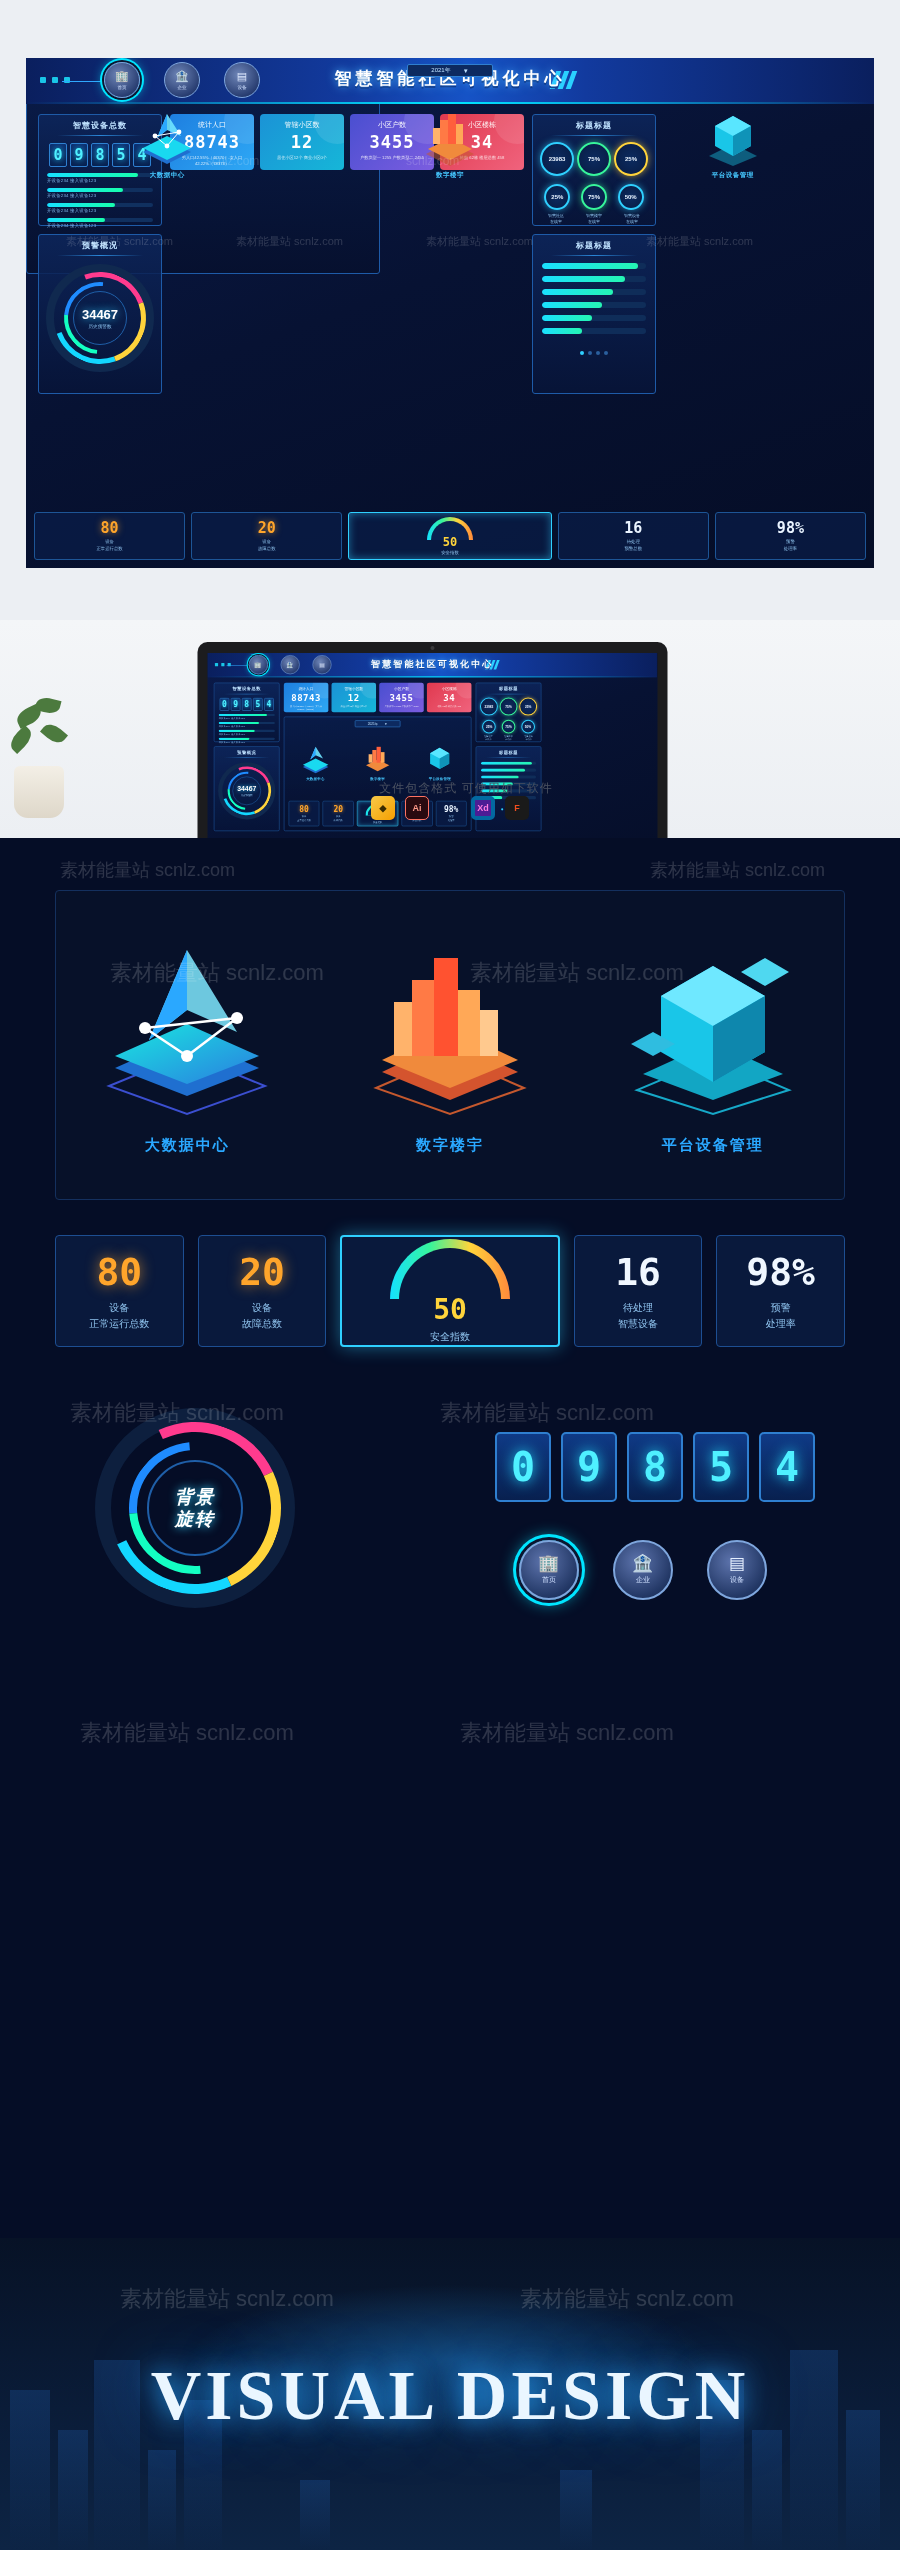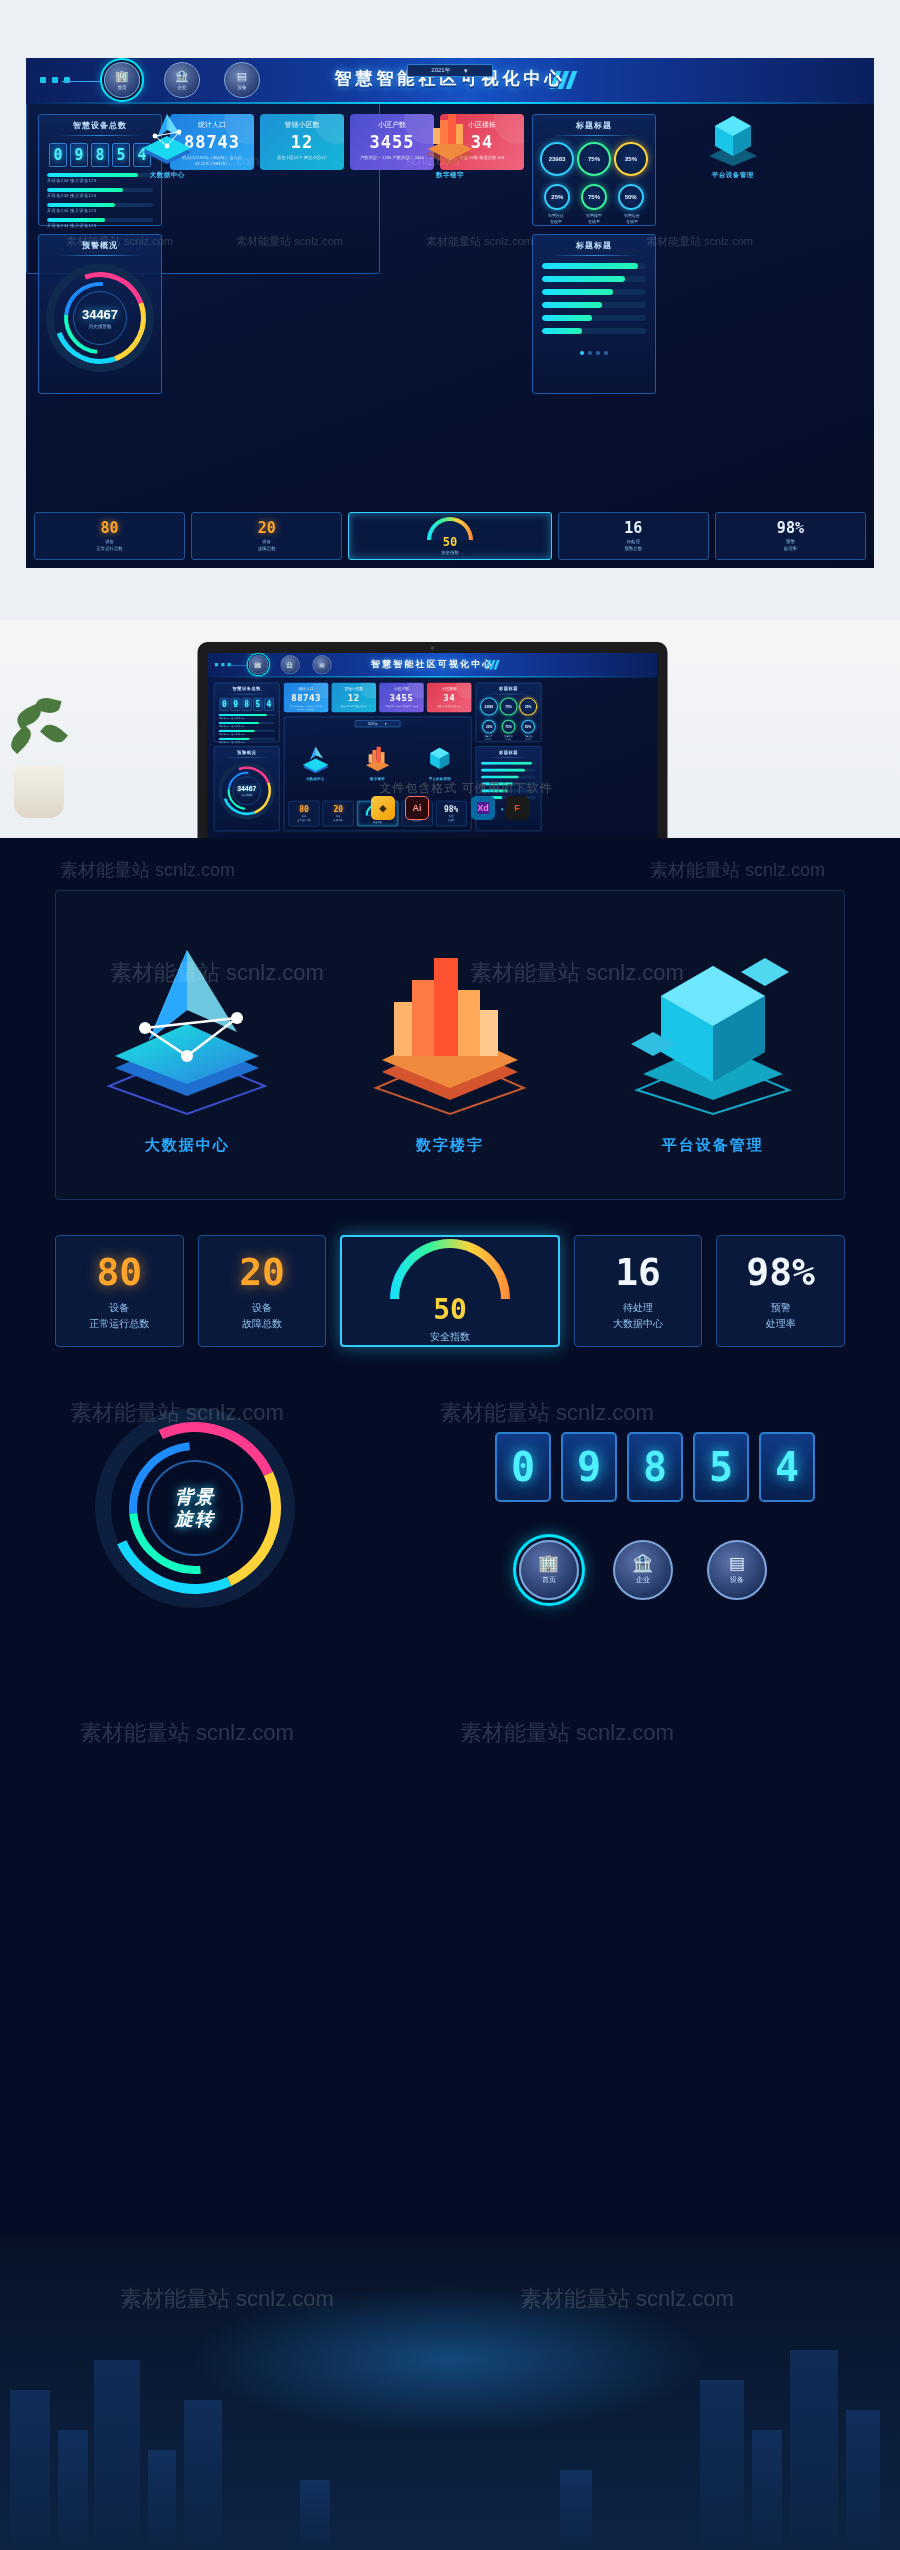--- a/index.html
+++ b/index.html
@@ -173,21 +173,21 @@
   .base:after{ content:"";position:absolute;left:50%;transform:translateX(-50%);top:0;
     width:80px;height:5px;background:#b6babf;border-radius:0 0 5px 5px;}
   .fmt-note{ position:absolute; left:16px; top:160px; width:100%; text-align:center;
     font-size:12px; color:#4a5160; letter-spacing:1px; }
   .soft-row{ position:absolute; left:0; top:176px; width:100%;
     display:flex; justify-content:center; gap:10px; }
   .soft{ width:24px;height:24px;border-radius:5px;display:flex;align-items:center;
     justify-content:center; font-size:9px;font-weight:bold;color:#fff;}
   .soft.s1{background:linear-gradient(135deg,#f7c948,#f59f00);color:#3a2b00;}
   .soft.s2{background:#2a0a10;color:#ff9a8a;border:1px solid #ff7262;}
-  .soft.s3{background:#4c1d95;color:#ff7de0;border:6px solid #0369a1;margin-left:32px;}
+  .soft.s3{background:#4c1d95;color:#ff7de0;border:4px solid #0369a1;margin-left:32px;}
   .soft.s4{background:#1a1a1a;color:#f24e1e;}
 
   
   #sec-ui { top:838px; height:1400px; background:#050d26; }
   .ui-top{ position:absolute;left:0;top:0;width:100%;height:34px;
     background:linear-gradient(90deg,#0a2a6e 0%,#1450b8 40%,#1a63d4 50%,#1450b8 60%,#0a2a6e 100%);}
   .ui-top .tt{ position:absolute;left:0;top:10px;width:100%;text-align:center;
     font-size:12px;font-weight:bold;color:#fff;letter-spacing:3px;text-shadow:0 0 8px #59c3ff;}
   .ui-board{ position:absolute; left:55px; top:52px; width:790px; height:310px;
     border:1px solid #14305e; border-radius:4px; background:#071129; display:flex; }
@@ -822,21 +822,21 @@
 故障总数</div>
     </div>
     <div class="um big">
       <div class="big-arc"></div>
       <div class="big-n">50</div>
       <div class="big-l">安全指数</div>
     </div>
     <div class="um">
       <div class="n2 wh">16</div>
       <div class="l2" style="white-space:pre-line">待处理
-大数据中心</div>
+智慧设备</div>
     </div>
     <div class="um">
       <div class="n2 wh">98%</div>
       <div class="l2" style="white-space:pre-line">预警
 处理率</div>
     </div>
   </div>
 
   <div class="ui-bottom">
     <div class="bigring">
@@ -888,15 +888,16 @@
     <div class="bld" style="left:148px;width:28px;height:100px"></div>
     <div class="bld" style="left:184px;width:38px;height:150px"></div>
     <div class="bld" style="left:700px;width:44px;height:170px"></div>
     <div class="bld" style="left:752px;width:30px;height:120px"></div>
     <div class="bld" style="left:790px;width:48px;height:200px"></div>
     <div class="bld" style="left:846px;width:34px;height:140px"></div>
     <div class="bld" style="left:300px;width:30px;height:70px"></div>
     <div class="bld" style="left:560px;width:32px;height:80px"></div>
   </div>
   <div class="vd-glow"></div>
+  <div class="vd-title">VISUAL DESIGN</div>
   <span class="wm" style="left:120px;top:46px;font-size:22px;">素材能量站  scnlz.com</span>
   <span class="wm" style="left:520px;top:46px;font-size:22px;">素材能量站  scnlz.com</span>
 </div>
 
 </body></html>

